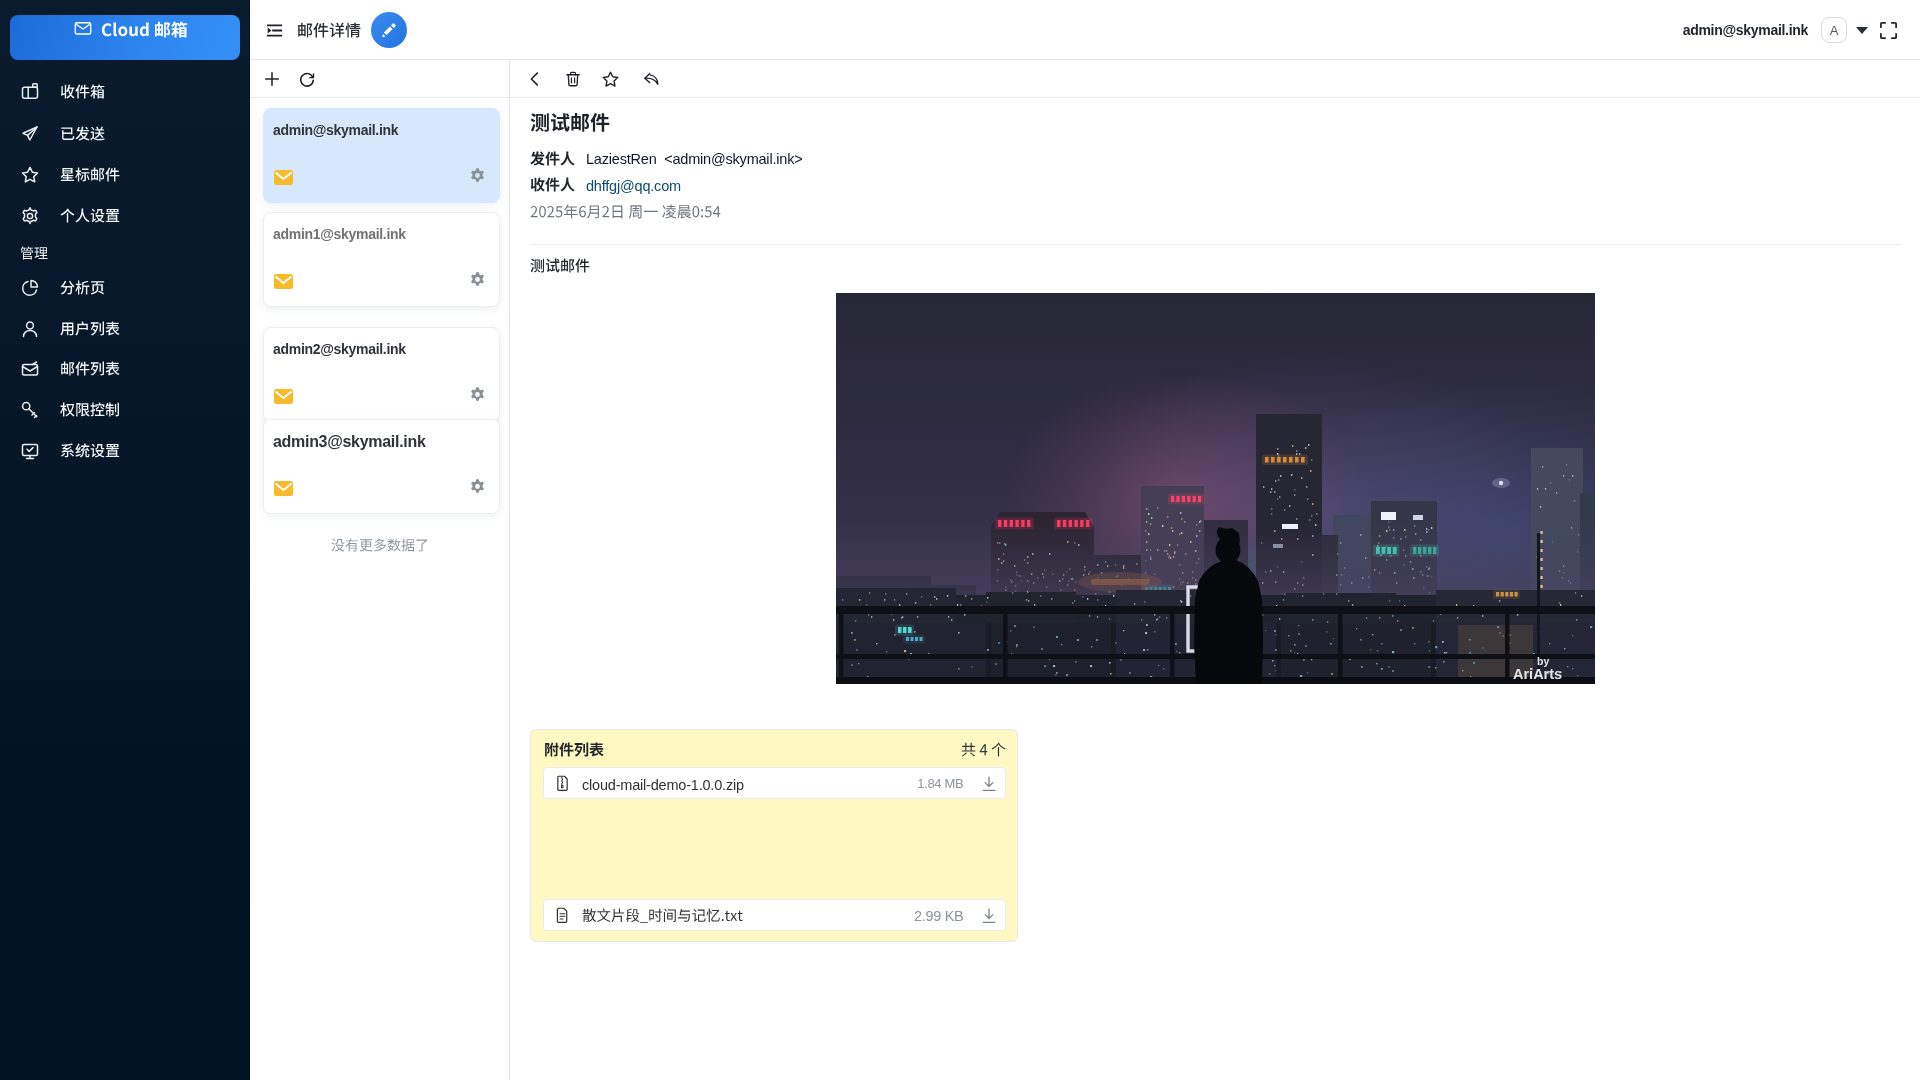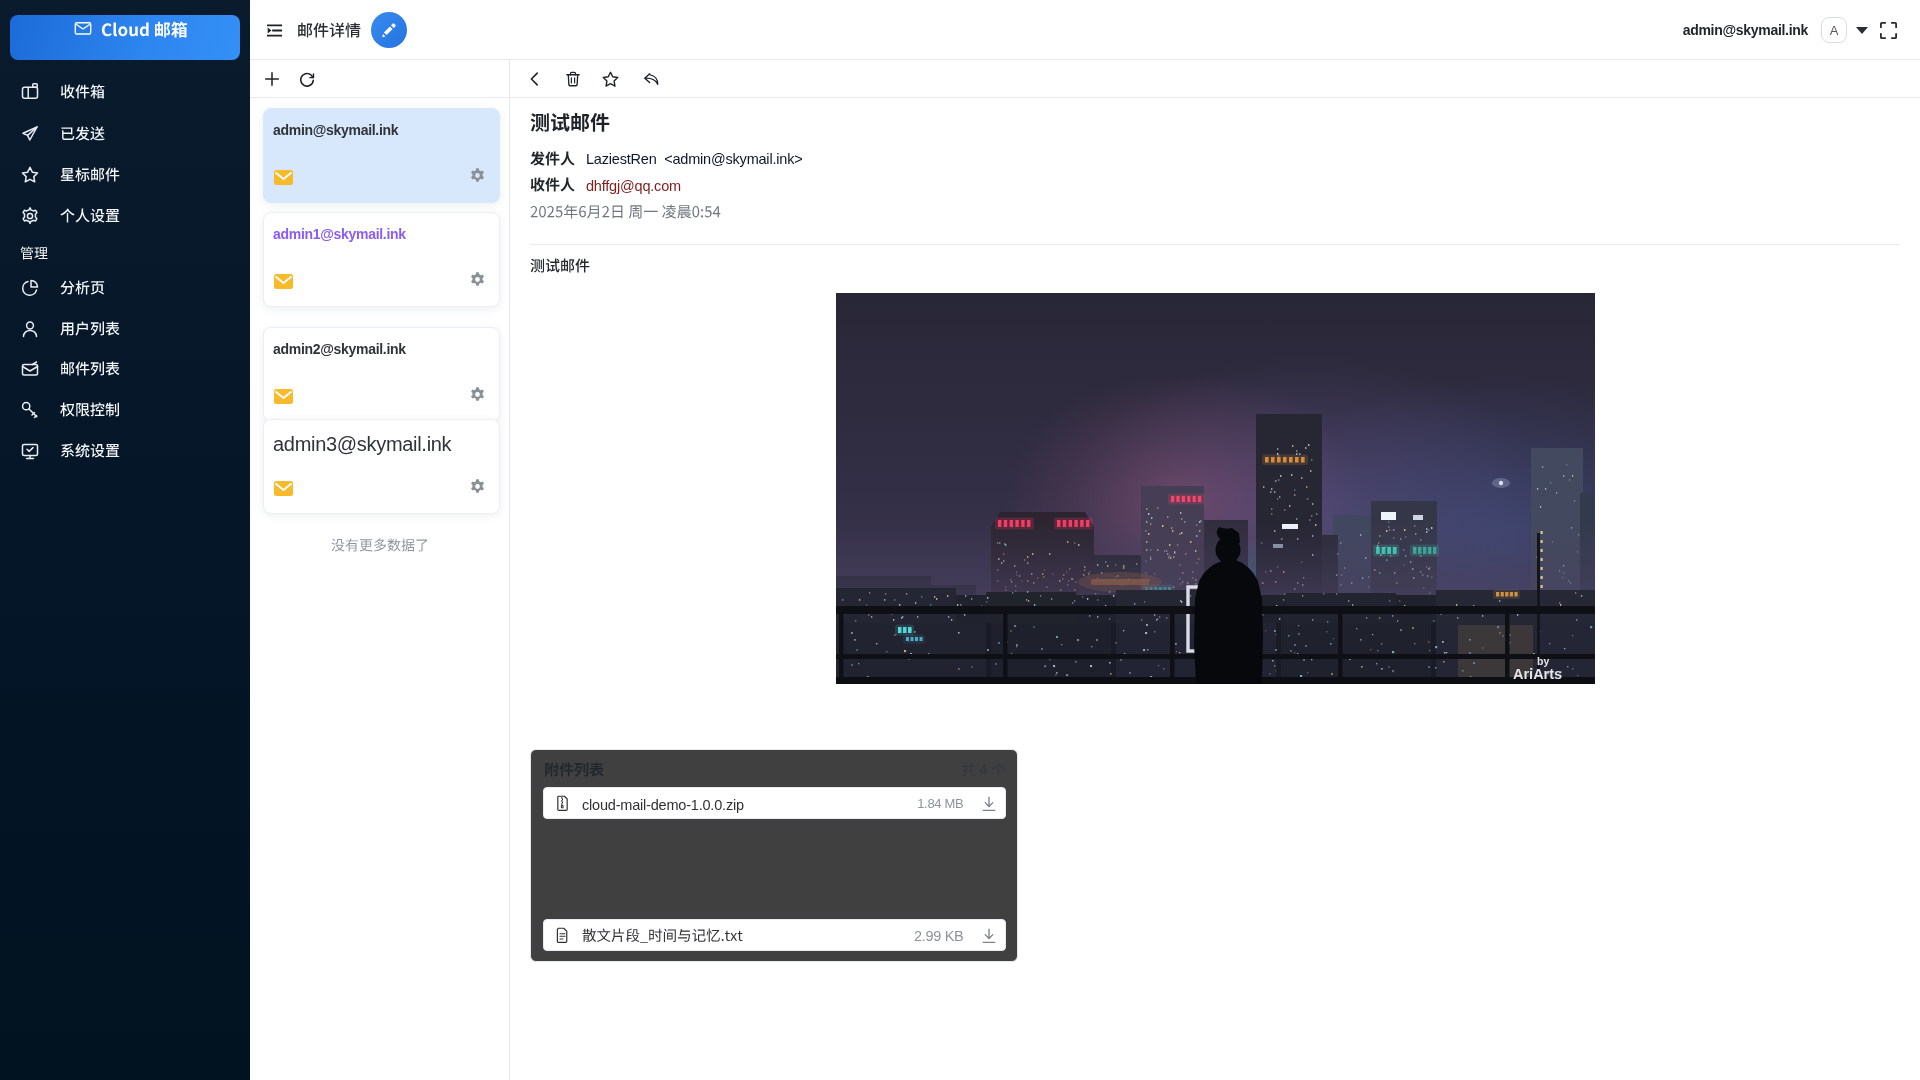--- a/index.html
+++ b/index.html
@@ -11,22 +11,22 @@
  background:linear-gradient(105deg,#1c6bd8 0%,#2e86f0 60%,#3390f6 100%)}
 #topbar{position:absolute;left:250px;top:0;width:1670px;height:60px;background:#fff;
  border-bottom:1px solid #e7e9ec}
 #listcol{position:absolute;left:250px;top:60px;width:260px;height:1020px;background:#fff;
  border-right:1px solid #e4e7ec}
 .card{position:absolute;left:13px;width:237px;height:95px;border-radius:8px;background:#fff;
  border:1px solid #eceef2;box-shadow:0 2px 8px rgba(31,45,61,.08)}
 .card.sel{background:#d7e8fc;border:1px solid #d7e8fc}
 .env{position:absolute;left:10px;top:61px;width:19px;height:15px;border-radius:2.5px;background:#f7ba2a}
 .toolline{position:absolute;left:250px;top:97px;width:1670px;height:1px;background:#e9ebee}
-.attbox{position:absolute;left:530px;top:749px;width:488px;height:213px;border:1px solid #e5e8ec;
- border-radius:6px;background:#404040}
+.attbox{position:absolute;left:530px;top:729px;width:488px;height:213px;border:1px solid #e5e8ec;
+ border-radius:6px;background:#fef9c3}
 .attrow{position:absolute;left:12px;width:463px;height:32px;border:1px solid #e9ebef;border-radius:4px;background:#fff}
 </style></head><body>
 <div id="sidebar">
 <div id="logo"></div>
 <svg class="t" width="22" height="17" viewBox="0 0 22 22" style="left:72px;top:22px" fill="none" stroke="#fff" stroke-width="1.5" stroke-linecap="round" stroke-linejoin="round">
       <rect x="1" y="1" width="20" height="14.5" rx="2" stroke-width="1.7"></rect>
       <path d="M1.5 2.5L11 9l9.5-6.5" stroke-width="1.7"></path>
     </svg>
 <svg class="t" width="90" height="26" viewBox="0 -16.1 90 26" style="left:101px;top:20.4px;">
       <path d="M6.7 0.2C8.3 0.2 9.7 -0.4 10.7 -1.6L9.4 -3.2C8.7 -2.4 7.9 -1.9 6.8 -1.9C4.8 -1.9 3.5 -3.6 3.5 -6.3C3.5 -9.0 4.9 -10.7 6.8 -10.7C7.8 -10.7 8.5 -10.2 9.1 -9.6L10.5 -11.2C9.6 -12.1 8.4 -12.8 6.8 -12.8C3.6 -12.8 0.9 -10.4 0.9 -6.2C0.9 -2.0 3.5 0.2 6.7 0.2Z M14.9 0.2C15.4 0.2 15.8 0.1 16.1 0.0L15.8 -1.8C15.7 -1.8 15.6 -1.8 15.5 -1.8C15.2 -1.8 15.0 -2.0 15.0 -2.6V-13.6H12.5V-2.7C12.5 -0.9 13.1 0.2 14.9 0.2Z M21.8 0.2C24.2 0.2 26.4 -1.6 26.4 -4.8C26.4 -7.9 24.2 -9.8 21.8 -9.8C19.4 -9.8 17.3 -7.9 17.3 -4.8C17.3 -1.6 19.4 0.2 21.8 0.2ZM21.8 -1.8C20.5 -1.8 19.8 -3.0 19.8 -4.8C19.8 -6.5 20.5 -7.7 21.8 -7.7C23.1 -7.7 23.9 -6.5 23.9 -4.8C23.9 -3.0 23.1 -1.8 21.8 -1.8Z M31.3 0.2C32.6 0.2 33.5 -0.4 34.4 -1.4H34.4L34.6 0.0H36.7V-9.5H34.2V-3.1C33.5 -2.2 33.0 -1.9 32.2 -1.9C31.3 -1.9 30.9 -2.4 30.9 -3.9V-9.5H28.4V-3.6C28.4 -1.2 29.3 0.2 31.3 0.2Z M42.7 0.2C43.7 0.2 44.6 -0.3 45.3 -1.0H45.4L45.6 0.0H47.6V-13.6H45.1V-10.2L45.2 -8.7C44.5 -9.4 43.8 -9.8 42.8 -9.8C40.7 -9.8 38.8 -7.9 38.8 -4.8C38.8 -1.6 40.3 0.2 42.7 0.2ZM43.3 -1.8C42.1 -1.8 41.3 -2.8 41.3 -4.8C41.3 -6.7 42.2 -7.7 43.3 -7.7C43.9 -7.7 44.5 -7.5 45.1 -7.0V-2.8C44.6 -2.1 44.0 -1.8 43.3 -1.8Z M55.7 -5.6H57.1V-2.5H55.7ZM55.7 -7.3V-10.1H57.1V-7.3ZM60.2 -5.6V-2.5H58.8V-5.6ZM60.2 -7.3H58.8V-10.1H60.2ZM57.0 -14.4V-11.8H54.0V0.5H55.7V-0.7H60.2V0.2H62.0V-11.8H58.9V-14.4ZM63.2 -13.6V1.5H64.9V-11.7H66.8C66.4 -10.4 65.8 -8.7 65.3 -7.5C66.7 -6.2 67.1 -4.9 67.1 -4.0C67.1 -3.4 67.0 -3.0 66.7 -2.8C66.5 -2.7 66.2 -2.7 66.0 -2.7C65.7 -2.6 65.4 -2.6 64.9 -2.7C65.3 -2.1 65.4 -1.3 65.5 -0.8C66.0 -0.8 66.5 -0.8 66.9 -0.8C67.3 -0.9 67.7 -1.0 68.0 -1.2C68.7 -1.7 69.0 -2.5 69.0 -3.8C69.0 -4.9 68.7 -6.2 67.3 -7.8C67.9 -9.3 68.7 -11.2 69.3 -12.8L67.8 -13.7L67.5 -13.6Z M80.2 -4.6H83.5V-3.5H80.2ZM80.2 -6.1V-7.1H83.5V-6.1ZM80.2 -2.0H83.5V-0.8H80.2ZM78.2 -8.9V1.5H80.2V0.8H83.5V1.4H85.5V-8.9ZM79.7 -14.6C79.3 -13.5 78.7 -12.4 78.1 -11.5V-13.0H74.3C74.5 -13.3 74.6 -13.7 74.7 -14.1L72.8 -14.6C72.2 -12.9 71.3 -11.2 70.2 -10.2C70.7 -9.9 71.5 -9.4 71.9 -9.1C72.4 -9.7 72.9 -10.4 73.4 -11.3H73.6C73.9 -10.7 74.2 -10.0 74.4 -9.5H73.5V-7.9H70.8V-6.0H73.2C72.4 -4.4 71.2 -2.8 70.1 -1.9C70.5 -1.5 71.1 -0.7 71.4 -0.3C72.1 -1.0 72.9 -2.0 73.5 -3.1V1.5H75.5V-3.5C76.0 -2.8 76.5 -2.2 76.8 -1.7L78.1 -3.3C77.7 -3.7 76.3 -5.0 75.5 -5.7V-6.0H77.8V-7.9H75.5V-9.5H75.2L76.2 -10.0C76.1 -10.3 75.9 -10.8 75.6 -11.3H77.9C77.6 -10.9 77.3 -10.6 77.0 -10.4C77.5 -10.1 78.4 -9.5 78.8 -9.2C79.3 -9.7 79.8 -10.5 80.3 -11.2H81.0C81.5 -10.5 82.0 -9.7 82.2 -9.2L83.9 -9.9C83.8 -10.3 83.4 -10.7 83.1 -11.2H86.1V-12.9H81.2C81.4 -13.3 81.5 -13.7 81.7 -14.1Z" fill="#ffffff"></path>
@@ -132,21 +132,21 @@
       <div class="env">
         <svg width="19" height="15" viewBox="0 0 19 15" style="display:block">
           <path d="M1.5 2.5L9.5 9l8-6.5" fill="none" stroke="#fff" stroke-width="2.0"></path>
         </svg>
       </div>
       <svg class="t" width="17" height="17" viewBox="0 0 20 20" style="left:205px;top:58px">
         <path fill-rule="evenodd" fill="#8a9097" d="M8.5 1.5h3l.45 2.2a6.6 6.6 0 012 1.16l2.14-.72 1.5 2.6-1.68 1.5a6.6 6.6 0 010 2.32l1.68 1.5-1.5 2.6-2.14-.72a6.6 6.6 0 01-2 1.16l-.45 2.2h-3l-.45-2.2a6.6 6.6 0 01-2-1.16l-2.14.72-1.5-2.6 1.68-1.5a6.6 6.6 0 010-2.32l-1.68-1.5 1.5-2.6 2.14.72a6.6 6.6 0 012-1.16z M10 7.2a2.8 2.8 0 100 5.6 2.8 2.8 0 000-5.6z"></path>
       </svg>
     </div>
 <div class="card" style="top:152px">
-      <div class="abs" style="left:9px;top:13px;font-size:14px;color:#8b5cf6;font-weight:700;letter-spacing:-0.3px">admin1@skymail.ink</div>
+      <div class="abs" style="left:9px;top:13px;font-size:14px;color:#737373;font-weight:700;letter-spacing:-0.3px">admin1@skymail.ink</div>
       <div class="env">
         <svg width="19" height="15" viewBox="0 0 19 15" style="display:block">
           <path d="M1.5 2.5L9.5 9l8-6.5" fill="none" stroke="#fff" stroke-width="2.0"></path>
         </svg>
       </div>
       <svg class="t" width="17" height="17" viewBox="0 0 20 20" style="left:205px;top:58px">
         <path fill-rule="evenodd" fill="#8a9097" d="M8.5 1.5h3l.45 2.2a6.6 6.6 0 012 1.16l2.14-.72 1.5 2.6-1.68 1.5a6.6 6.6 0 010 2.32l1.68 1.5-1.5 2.6-2.14-.72a6.6 6.6 0 01-2 1.16l-.45 2.2h-3l-.45-2.2a6.6 6.6 0 01-2-1.16l-2.14.72-1.5-2.6 1.68-1.5a6.6 6.6 0 010-2.32l-1.68-1.5 1.5-2.6 2.14.72a6.6 6.6 0 012-1.16z M10 7.2a2.8 2.8 0 100 5.6 2.8 2.8 0 000-5.6z"></path>
       </svg>
     </div>
 <div class="card" style="top:267px">
@@ -154,21 +154,21 @@
       <div class="env">
         <svg width="19" height="15" viewBox="0 0 19 15" style="display:block">
           <path d="M1.5 2.5L9.5 9l8-6.5" fill="none" stroke="#fff" stroke-width="2.0"></path>
         </svg>
       </div>
       <svg class="t" width="17" height="17" viewBox="0 0 20 20" style="left:205px;top:58px">
         <path fill-rule="evenodd" fill="#8a9097" d="M8.5 1.5h3l.45 2.2a6.6 6.6 0 012 1.16l2.14-.72 1.5 2.6-1.68 1.5a6.6 6.6 0 010 2.32l1.68 1.5-1.5 2.6-2.14-.72a6.6 6.6 0 01-2 1.16l-.45 2.2h-3l-.45-2.2a6.6 6.6 0 01-2-1.16l-2.14.72-1.5-2.6 1.68-1.5a6.6 6.6 0 010-2.32l-1.68-1.5 1.5-2.6 2.14.72a6.6 6.6 0 012-1.16z M10 7.2a2.8 2.8 0 100 5.6 2.8 2.8 0 000-5.6z"></path>
       </svg>
     </div>
 <div class="card" style="top:359px">
-      <div class="abs" style="left:9px;top:13px;font-size:20px;color:#303338;font-weight:400;letter-spacing:-0.3px">admin3@skymail.ink</div>
+      <div class="abs" style="left:9px;top:13px;font-size:16px;color:#303338;font-weight:700;letter-spacing:-0.3px">admin3@skymail.ink</div>
       <div class="env">
         <svg width="19" height="15" viewBox="0 0 19 15" style="display:block">
           <path d="M1.5 2.5L9.5 9l8-6.5" fill="none" stroke="#fff" stroke-width="2.0"></path>
         </svg>
       </div>
       <svg class="t" width="17" height="17" viewBox="0 0 20 20" style="left:205px;top:58px">
         <path fill-rule="evenodd" fill="#8a9097" d="M8.5 1.5h3l.45 2.2a6.6 6.6 0 012 1.16l2.14-.72 1.5 2.6-1.68 1.5a6.6 6.6 0 010 2.32l1.68 1.5-1.5 2.6-2.14-.72a6.6 6.6 0 01-2 1.16l-.45 2.2h-3l-.45-2.2a6.6 6.6 0 01-2-1.16l-2.14.72-1.5-2.6 1.68-1.5a6.6 6.6 0 010-2.32l-1.68-1.5 1.5-2.6 2.14.72a6.6 6.6 0 012-1.16z M10 7.2a2.8 2.8 0 100 5.6 2.8 2.8 0 000-5.6z"></path>
       </svg>
     </div>
 <svg class="t" width="102" height="22" viewBox="0 -13.3 102 22" style="left:81.0px;top:476.7px;">
@@ -195,21 +195,21 @@
 <svg class="t" width="84" height="31" viewBox="0 -19.0 84 31" style="left:530px;top:110.5px;">
     <path d="M6.1 -15.9V-2.8H7.9V-14.2H11.4V-2.9H13.2V-15.9ZM16.9 -16.7V-0.6C16.9 -0.3 16.8 -0.2 16.5 -0.2C16.2 -0.2 15.3 -0.2 14.3 -0.2C14.5 0.3 14.8 1.2 14.9 1.7C16.3 1.7 17.3 1.7 18.0 1.3C18.6 1.0 18.8 0.5 18.8 -0.6V-16.7ZM14.2 -15.2V-2.8H16.0V-15.2ZM1.3 -15.1C2.4 -14.5 3.9 -13.5 4.6 -12.9L6.1 -14.9C5.3 -15.5 3.8 -16.3 2.7 -16.8ZM0.6 -9.7C1.6 -9.1 3.1 -8.2 3.8 -7.7L5.3 -9.6C4.5 -10.1 3.0 -11.0 1.9 -11.5ZM0.9 0.4 3.1 1.6C3.9 -0.4 4.7 -2.7 5.4 -4.9L3.5 -6.1C2.7 -3.8 1.7 -1.2 0.9 0.4ZM8.7 -13.1V-5.5C8.7 -3.2 8.4 -1.1 5.3 0.3C5.6 0.6 6.1 1.4 6.3 1.8C8.1 1.0 9.1 -0.2 9.7 -1.5C10.6 -0.5 11.7 0.8 12.1 1.6L13.7 0.7C13.1 -0.2 12.0 -1.5 11.1 -2.4L9.8 -1.7C10.3 -2.9 10.5 -4.2 10.5 -5.4V-13.1Z M21.9 -15.3C23.0 -14.3 24.4 -13.0 25.0 -12.1L26.7 -13.7C26.0 -14.6 24.6 -15.9 23.5 -16.7ZM27.6 -8.6V-6.4H29.2V-2.1L28.0 -1.7L28.0 -1.8C27.8 -2.2 27.5 -3.2 27.4 -3.8L25.6 -2.7V-10.8H21.0V-8.5H23.3V-2.5C23.3 -1.6 22.7 -0.9 22.3 -0.6C22.7 -0.2 23.2 0.9 23.4 1.5C23.7 1.1 24.3 0.7 27.3 -1.3L27.9 0.6C29.6 0.1 31.8 -0.5 33.8 -1.1L33.4 -3.2L31.4 -2.6V-6.4H32.9V-8.6ZM33.2 -16.8 33.2 -13.1H27.0V-10.9H33.3C33.7 -3.1 34.6 1.6 37.1 1.7C37.9 1.7 39.1 0.9 39.6 -3.0C39.2 -3.2 38.1 -3.9 37.7 -4.4C37.6 -2.6 37.4 -1.6 37.2 -1.6C36.5 -1.6 35.9 -5.6 35.7 -10.9H39.3V-13.1H37.8L39.3 -14.1C38.9 -14.8 38.1 -16.0 37.3 -16.8L35.7 -15.8C36.4 -15.0 37.1 -13.9 37.5 -13.1H35.6C35.6 -14.3 35.6 -15.6 35.6 -16.8Z M43.5 -6.6H45.1V-2.9H43.5ZM43.5 -8.6V-11.9H45.1V-8.6ZM48.7 -6.6V-2.9H47.1V-6.6ZM48.7 -8.6H47.1V-11.9H48.7ZM44.9 -17.0V-13.9H41.4V0.6H43.5V-0.9H48.7V0.3H50.8V-13.9H47.2V-17.0ZM52.2 -16.0V1.8H54.3V-13.8H56.5C56.0 -12.2 55.3 -10.3 54.8 -8.8C56.4 -7.2 56.8 -5.8 56.8 -4.7C56.8 -4.0 56.7 -3.5 56.3 -3.3C56.1 -3.2 55.8 -3.1 55.5 -3.1C55.2 -3.1 54.8 -3.1 54.3 -3.2C54.7 -2.5 54.9 -1.5 54.9 -0.9C55.5 -0.9 56.1 -0.9 56.6 -1.0C57.1 -1.0 57.6 -1.2 57.9 -1.5C58.7 -2.0 59.0 -3.0 59.0 -4.4C59.0 -5.7 58.7 -7.3 57.0 -9.1C57.8 -10.9 58.7 -13.2 59.4 -15.1L57.7 -16.1L57.4 -16.0Z M66.3 -7.3V-5.0H71.7V1.8H74.2V-5.0H79.3V-7.3H74.2V-10.8H78.4V-13.1H74.2V-16.7H71.7V-13.1H70.1C70.3 -13.9 70.5 -14.6 70.7 -15.4L68.3 -15.9C67.9 -13.4 67.1 -10.9 66.0 -9.3C66.6 -9.1 67.6 -8.5 68.1 -8.2C68.5 -8.9 68.9 -9.8 69.3 -10.8H71.7V-7.3ZM64.8 -16.9C63.8 -14.1 62.1 -11.2 60.4 -9.4C60.8 -8.8 61.4 -7.5 61.7 -6.9C62.1 -7.3 62.5 -7.8 62.9 -8.3V1.8H65.1V-11.9C65.9 -13.3 66.6 -14.8 67.1 -16.2Z" fill="#1f2329"></path>
   </svg>
 <svg class="t" width="49" height="24" viewBox="0 -14.2 49 24" style="left:530px;top:149.8px;">
     <path d="M10.0 -11.9C10.6 -11.2 11.4 -10.2 11.8 -9.7L13.2 -10.6C12.8 -11.2 12.0 -12.1 11.4 -12.7ZM2.0 -7.5C2.1 -7.7 2.8 -7.8 3.6 -7.8H5.5C4.6 -5.0 3.0 -2.7 0.3 -1.3C0.7 -0.9 1.4 -0.2 1.6 0.2C3.4 -0.8 4.8 -2.1 5.8 -3.7C6.3 -3.0 6.8 -2.3 7.4 -1.7C6.3 -1.0 5.0 -0.5 3.6 -0.2C3.9 0.2 4.3 0.9 4.5 1.4C6.1 0.9 7.6 0.4 8.9 -0.5C10.2 0.4 11.7 1.0 13.6 1.4C13.8 0.9 14.3 0.1 14.7 -0.3C13.0 -0.5 11.6 -1.0 10.5 -1.6C11.7 -2.8 12.7 -4.2 13.3 -6.1L12.0 -6.7L11.7 -6.6H7.3C7.4 -7.0 7.5 -7.4 7.7 -7.8H14.2L14.2 -9.6H8.1C8.3 -10.5 8.5 -11.5 8.6 -12.5L6.6 -12.9C6.5 -11.7 6.3 -10.6 6.0 -9.6H4.0C4.4 -10.3 4.8 -11.3 5.0 -12.1L3.1 -12.4C2.8 -11.2 2.2 -10.1 2.1 -9.8C1.9 -9.4 1.6 -9.2 1.4 -9.1C1.6 -8.7 1.9 -7.9 2.0 -7.5ZM8.9 -2.7C8.1 -3.3 7.5 -4.0 7.0 -4.9H10.7C10.2 -4.0 9.6 -3.3 8.9 -2.7Z M19.7 -5.5V-3.7H23.8V1.3H25.6V-3.7H29.5V-5.5H25.6V-8.1H28.8V-9.8H25.6V-12.6H23.8V-9.8H22.6C22.7 -10.4 22.9 -11.0 23.0 -11.6L21.3 -11.9C20.9 -10.1 20.3 -8.2 19.5 -7.0C19.9 -6.8 20.7 -6.4 21.0 -6.1C21.4 -6.7 21.7 -7.3 22.0 -8.1H23.8V-5.5ZM18.6 -12.7C17.9 -10.5 16.6 -8.4 15.3 -7.0C15.6 -6.6 16.1 -5.6 16.2 -5.2C16.5 -5.5 16.8 -5.9 17.1 -6.3V1.3H18.9V-8.9C19.4 -10.0 19.9 -11.1 20.3 -12.2Z M36.3 -12.7C36.3 -10.2 36.5 -3.4 30.4 -0.1C31.0 0.3 31.6 0.8 31.9 1.3C35.1 -0.5 36.6 -3.3 37.5 -5.9C38.3 -3.3 40.0 -0.4 43.4 1.2C43.6 0.7 44.1 0.1 44.7 -0.3C39.4 -2.7 38.5 -8.3 38.3 -10.3C38.3 -11.3 38.4 -12.1 38.4 -12.7Z" fill="#23272c"></path>
   </svg>
 <div class="abs" style="left:586px;top:151px;font-size:14.5px;letter-spacing:-0.2px;color:#0f172a">LaziestRen&nbsp; &lt;admin@skymail.ink&gt;</div>
 <svg class="t" width="49" height="24" viewBox="0 -14.2 49 24" style="left:530px;top:176.2px;">
     <path d="M9.4 -8.2H11.8C11.6 -6.7 11.2 -5.4 10.7 -4.2C10.1 -5.3 9.6 -6.6 9.3 -7.8ZM1.4 -1.1C1.7 -1.4 2.2 -1.7 4.6 -2.5V1.3H6.4V-6.2C6.8 -5.8 7.3 -5.2 7.5 -4.8C7.8 -5.1 8.0 -5.5 8.3 -5.9C8.7 -4.7 9.1 -3.6 9.7 -2.6C8.9 -1.5 7.9 -0.7 6.6 -0.1C6.9 0.3 7.5 1.0 7.7 1.4C8.9 0.7 9.9 -0.1 10.7 -1.1C11.5 -0.1 12.4 0.7 13.4 1.3C13.7 0.8 14.2 0.1 14.7 -0.2C13.5 -0.8 12.6 -1.6 11.8 -2.6C12.7 -4.1 13.3 -6.0 13.7 -8.2H14.5V-10.0H9.9C10.2 -10.8 10.3 -11.6 10.5 -12.4L8.6 -12.8C8.3 -10.3 7.6 -8.0 6.4 -6.6V-12.5H4.6V-4.2L3.0 -3.8V-11.1H1.3V-3.9C1.3 -3.2 1.0 -2.9 0.7 -2.8C1.0 -2.4 1.3 -1.6 1.4 -1.1Z M19.7 -5.5V-3.7H23.8V1.3H25.6V-3.7H29.5V-5.5H25.6V-8.1H28.8V-9.8H25.6V-12.6H23.8V-9.8H22.6C22.7 -10.4 22.9 -11.0 23.0 -11.6L21.3 -11.9C20.9 -10.1 20.3 -8.2 19.5 -7.0C19.9 -6.8 20.7 -6.4 21.0 -6.1C21.4 -6.7 21.7 -7.3 22.0 -8.1H23.8V-5.5ZM18.6 -12.7C17.9 -10.5 16.6 -8.4 15.3 -7.0C15.6 -6.6 16.1 -5.6 16.2 -5.2C16.5 -5.5 16.8 -5.9 17.1 -6.3V1.3H18.9V-8.9C19.4 -10.0 19.9 -11.1 20.3 -12.2Z M36.3 -12.7C36.3 -10.2 36.5 -3.4 30.4 -0.1C31.0 0.3 31.6 0.8 31.9 1.3C35.1 -0.5 36.6 -3.3 37.5 -5.9C38.3 -3.3 40.0 -0.4 43.4 1.2C43.6 0.7 44.1 0.1 44.7 -0.3C39.4 -2.7 38.5 -8.3 38.3 -10.3C38.3 -11.3 38.4 -12.1 38.4 -12.7Z" fill="#23272c"></path>
   </svg>
-<div class="abs" style="left:586px;top:177.5px;font-size:14.5px;letter-spacing:-0.2px;color:#7f1d1d">dhffgj@qq.com</div>
+<div class="abs" style="left:586px;top:177.5px;font-size:14.5px;letter-spacing:-0.2px;color:#0c4a6e">dhffgj@qq.com</div>
 <svg class="t" width="194" height="24" viewBox="0 -14.2 194 24" style="left:530px;top:202.8px;">
     <path d="M0.7 0.0H7.6V-1.2H4.5C4.0 -1.2 3.3 -1.1 2.7 -1.1C5.3 -3.5 7.0 -5.8 7.0 -8.0C7.0 -9.9 5.8 -11.2 3.8 -11.2C2.4 -11.2 1.5 -10.6 0.6 -9.6L1.4 -8.8C2.0 -9.5 2.8 -10.1 3.7 -10.1C5.0 -10.1 5.7 -9.2 5.7 -7.9C5.7 -6.0 4.1 -3.8 0.7 -0.8Z M12.5 0.2C14.6 0.2 15.9 -1.7 15.9 -5.5C15.9 -9.3 14.6 -11.2 12.5 -11.2C10.4 -11.2 9.1 -9.3 9.1 -5.5C9.1 -1.7 10.4 0.2 12.5 0.2ZM12.5 -0.9C11.2 -0.9 10.4 -2.3 10.4 -5.5C10.4 -8.7 11.2 -10.1 12.5 -10.1C13.7 -10.1 14.6 -8.7 14.6 -5.5C14.6 -2.3 13.7 -0.9 12.5 -0.9Z M17.3 0.0H24.2V-1.2H21.2C20.6 -1.2 19.9 -1.1 19.4 -1.1C22.0 -3.5 23.7 -5.8 23.7 -8.0C23.7 -9.9 22.5 -11.2 20.5 -11.2C19.1 -11.2 18.1 -10.6 17.2 -9.6L18.0 -8.8C18.7 -9.5 19.4 -10.1 20.3 -10.1C21.7 -10.1 22.3 -9.2 22.3 -7.9C22.3 -6.0 20.8 -3.8 17.3 -0.8Z M28.9 0.2C30.7 0.2 32.5 -1.2 32.5 -3.6C32.5 -6.0 31.0 -7.1 29.2 -7.1C28.5 -7.1 28.0 -6.9 27.5 -6.6L27.8 -9.8H32.0V-11.0H26.6L26.3 -5.9L27.0 -5.4C27.6 -5.8 28.1 -6.0 28.8 -6.0C30.2 -6.0 31.1 -5.1 31.1 -3.5C31.1 -1.9 30.1 -0.9 28.8 -0.9C27.5 -0.9 26.7 -1.5 26.1 -2.2L25.4 -1.3C26.1 -0.5 27.2 0.2 28.9 0.2Z M34.0 -3.3V-2.3H41.0V1.2H42.1V-2.3H47.6V-3.3H42.1V-6.3H46.6V-7.4H42.1V-9.7H46.9V-10.8H37.9C38.2 -11.3 38.4 -11.8 38.6 -12.4L37.5 -12.7C36.7 -10.6 35.5 -8.7 34.0 -7.4C34.3 -7.3 34.8 -6.9 35.0 -6.7C35.8 -7.5 36.6 -8.5 37.3 -9.7H41.0V-7.4H36.5V-3.3ZM37.6 -3.3V-6.3H41.0V-3.3Z M52.8 0.2C54.5 0.2 56.0 -1.2 56.0 -3.4C56.0 -5.7 54.8 -6.8 52.9 -6.8C52.1 -6.8 51.1 -6.3 50.4 -5.5C50.5 -8.9 51.7 -10.1 53.3 -10.1C53.9 -10.1 54.6 -9.7 55.0 -9.2L55.8 -10.1C55.2 -10.7 54.3 -11.2 53.2 -11.2C51.1 -11.2 49.1 -9.6 49.1 -5.2C49.1 -1.6 50.7 0.2 52.8 0.2ZM50.5 -4.4C51.2 -5.4 52.0 -5.8 52.7 -5.8C54.0 -5.8 54.7 -4.9 54.7 -3.4C54.7 -1.9 53.9 -0.9 52.8 -0.9C51.4 -0.9 50.6 -2.1 50.5 -4.4Z M59.7 -11.8V-7.2C59.7 -4.8 59.5 -1.7 57.1 0.4C57.3 0.6 57.8 1.0 57.9 1.2C59.4 -0.1 60.1 -1.8 60.5 -3.5H67.8V-0.5C67.8 -0.1 67.7 -0.0 67.3 -0.0C66.9 -0.0 65.7 0.0 64.5 -0.0C64.7 0.3 64.9 0.8 65.0 1.1C66.6 1.1 67.6 1.1 68.2 0.9C68.7 0.7 68.9 0.3 68.9 -0.5V-11.8ZM60.9 -10.7H67.8V-8.2H60.9ZM60.9 -7.1H67.8V-4.6H60.7C60.8 -5.5 60.9 -6.3 60.9 -7.1Z M72.3 0.0H79.2V-1.2H76.2C75.6 -1.2 74.9 -1.1 74.4 -1.1C76.9 -3.5 78.7 -5.8 78.7 -8.0C78.7 -9.9 77.4 -11.2 75.5 -11.2C74.1 -11.2 73.1 -10.6 72.2 -9.6L73.0 -8.8C73.6 -9.5 74.4 -10.1 75.3 -10.1C76.7 -10.1 77.3 -9.2 77.3 -7.9C77.3 -6.0 75.7 -3.8 72.3 -0.8Z M83.7 -5.3H91.2V-1.1H83.7ZM83.7 -6.4V-10.5H91.2V-6.4ZM82.6 -11.6V1.0H83.7V0.1H91.2V1.0H92.4V-11.6Z M100.5 -11.9V-7.0C100.5 -4.7 100.4 -1.6 98.8 0.6C99.1 0.7 99.5 1.1 99.7 1.3C101.4 -1.0 101.6 -4.5 101.6 -7.0V-10.8H110.4V-0.2C110.4 0.0 110.3 0.1 110.0 0.1C109.8 0.1 108.8 0.2 107.8 0.1C108.0 0.4 108.2 0.9 108.2 1.2C109.6 1.2 110.4 1.2 110.8 1.0C111.3 0.8 111.5 0.5 111.5 -0.2V-11.9ZM105.3 -10.5V-9.2H102.6V-8.3H105.3V-6.9H102.3V-5.9H109.6V-6.9H106.4V-8.3H109.2V-9.2H106.4V-10.5ZM103.0 -4.7V0.1H104.0V-0.7H108.8V-4.7ZM104.0 -3.8H107.8V-1.6H104.0Z M114.0 -6.5V-5.2H127.7V-6.5Z M132.4 -11.5C133.2 -10.4 134.1 -9.0 134.4 -8.1L135.5 -8.6C135.1 -9.5 134.2 -10.9 133.4 -11.9ZM132.2 -0.1 133.3 0.4C134.0 -1.0 134.8 -3.0 135.4 -4.7L134.5 -5.2C133.8 -3.4 132.9 -1.3 132.2 -0.1ZM141.8 -6.9C142.9 -6.4 144.4 -5.5 145.1 -5.0L145.7 -5.7C145.0 -6.3 143.6 -7.1 142.5 -7.6ZM138.9 -7.6C138.2 -6.9 137.0 -6.2 135.9 -5.7C136.1 -5.5 136.5 -5.1 136.7 -4.9C137.7 -5.5 139.0 -6.4 139.9 -7.2ZM136.0 -8.9V-7.9H145.8V-8.9H141.5V-10.3H144.8V-11.3H141.5V-12.6H140.4V-11.3H137.0V-10.3H140.4V-8.9ZM139.3 -3.8H143.0C142.6 -3.0 141.9 -2.3 141.0 -1.7C140.2 -2.2 139.6 -2.9 139.2 -3.6ZM139.9 -6.1C139.0 -4.6 137.4 -3.3 135.8 -2.4C136.0 -2.2 136.4 -1.8 136.6 -1.6C137.2 -2.0 137.8 -2.4 138.4 -2.9C138.9 -2.3 139.4 -1.7 140.0 -1.2C138.8 -0.5 137.2 -0.0 135.3 0.3C135.6 0.5 135.8 0.9 135.9 1.2C138.0 0.8 139.6 0.3 141.0 -0.5C142.2 0.3 143.7 0.9 145.5 1.2C145.6 0.9 145.9 0.4 146.2 0.2C144.6 -0.0 143.1 -0.5 141.9 -1.1C143.2 -2.0 144.0 -3.1 144.5 -4.4L143.8 -4.7L143.6 -4.7H140.1C140.4 -5.0 140.6 -5.4 140.9 -5.8Z M150.2 -9.5H158.2V-8.5H150.2ZM150.2 -11.2H158.2V-10.3H150.2ZM149.2 -12.0V-7.7H159.3V-12.0ZM150.6 -5.2V-4.5H159.4V-5.2ZM151.0 1.2C151.3 1.0 151.7 0.9 155.4 0.1C155.4 -0.2 155.4 -0.6 155.4 -0.8L152.4 -0.2V-2.8H154.3C155.5 -0.8 157.7 0.4 160.5 1.0C160.6 0.7 160.9 0.3 161.2 0.0C159.9 -0.1 158.8 -0.5 157.8 -0.9C158.6 -1.2 159.4 -1.7 160.1 -2.1L159.3 -2.7C158.7 -2.3 157.7 -1.8 156.9 -1.4C156.3 -1.8 155.8 -2.3 155.4 -2.8H160.8V-3.7H149.6C149.7 -4.0 149.7 -4.4 149.7 -4.8V-6.0H160.6V-6.9H148.5V-4.8C148.5 -3.2 148.4 -1.0 147.3 0.6C147.6 0.8 148.1 1.1 148.3 1.3C149.0 0.1 149.4 -1.4 149.6 -2.8H151.3V-0.9C151.3 -0.2 150.8 0.1 150.5 0.3C150.7 0.5 150.9 0.9 151.0 1.2Z M165.8 0.2C167.9 0.2 169.3 -1.7 169.3 -5.5C169.3 -9.3 167.9 -11.2 165.8 -11.2C163.7 -11.2 162.4 -9.3 162.4 -5.5C162.4 -1.7 163.7 0.2 165.8 0.2ZM165.8 -0.9C164.6 -0.9 163.7 -2.3 163.7 -5.5C163.7 -8.7 164.6 -10.1 165.8 -10.1C167.1 -10.1 167.9 -8.7 167.9 -5.5C167.9 -2.3 167.1 -0.9 165.8 -0.9Z M172.1 -5.8C172.6 -5.8 173.1 -6.3 173.1 -6.9C173.1 -7.5 172.6 -7.9 172.1 -7.9C171.5 -7.9 171.1 -7.5 171.1 -6.9C171.1 -6.3 171.5 -5.8 172.1 -5.8ZM172.1 0.2C172.6 0.2 173.1 -0.2 173.1 -0.8C173.1 -1.5 172.6 -1.9 172.1 -1.9C171.5 -1.9 171.1 -1.5 171.1 -0.8C171.1 -0.2 171.5 0.2 172.1 0.2Z M178.1 0.2C179.9 0.2 181.7 -1.2 181.7 -3.6C181.7 -6.0 180.2 -7.1 178.4 -7.1C177.7 -7.1 177.2 -6.9 176.7 -6.6L177.0 -9.8H181.2V-11.0H175.8L175.5 -5.9L176.2 -5.4C176.8 -5.8 177.3 -6.0 178.0 -6.0C179.4 -6.0 180.3 -5.1 180.3 -3.5C180.3 -1.9 179.3 -0.9 178.0 -0.9C176.7 -0.9 175.9 -1.5 175.3 -2.2L174.6 -1.3C175.3 -0.5 176.4 0.2 178.1 0.2Z M187.6 0.0H188.9V-3.0H190.3V-4.1H188.9V-11.0H187.4L182.8 -3.9V-3.0H187.6ZM187.6 -4.1H184.2L186.7 -7.9C187.0 -8.4 187.3 -9.0 187.6 -9.5H187.7C187.6 -8.9 187.6 -8.0 187.6 -7.5Z" fill="#6f757c"></path>
   </svg>
 <div class="abs" style="left:530px;top:244px;width:1370px;height:1px;background:#e9ebed"></div>
 <svg class="t" width="64" height="24" viewBox="0 -14.2 64 24" style="left:530px;top:257.2px;">
     <path d="M7.3 -1.3C8.0 -0.5 8.8 0.5 9.2 1.2L10.2 0.6C9.7 -0.1 8.9 -1.1 8.1 -1.8ZM4.6 -11.8V-2.2H5.7V-10.8H8.7V-2.3H9.8V-11.8ZM12.9 -12.4V-0.3C12.9 -0.0 12.8 0.0 12.6 0.0C12.3 0.0 11.7 0.1 10.9 0.0C11.0 0.4 11.2 0.9 11.2 1.2C12.3 1.2 13.0 1.2 13.4 1.0C13.9 0.8 14.0 0.4 14.0 -0.3V-12.4ZM10.8 -11.3V-2.2H11.9V-11.3ZM6.6 -9.8V-4.3C6.6 -2.6 6.4 -0.8 3.9 0.4C4.1 0.6 4.4 1.0 4.6 1.2C7.3 -0.0 7.7 -2.3 7.7 -4.3V-9.8ZM1.1 -11.5C1.9 -11.0 3.0 -10.3 3.6 -9.9L4.4 -11.0C3.9 -11.5 2.8 -12.1 2.0 -12.5ZM0.5 -7.5C1.3 -7.0 2.4 -6.3 3.0 -5.9L3.8 -7.0C3.2 -7.5 2.1 -8.1 1.3 -8.5ZM0.8 0.3 2.1 1.1C2.7 -0.3 3.4 -2.1 3.9 -3.7L2.8 -4.5C2.2 -2.8 1.4 -0.8 0.8 0.3Z M16.6 -11.5C17.4 -10.9 18.4 -9.9 18.9 -9.2L19.9 -10.2C19.4 -10.8 18.4 -11.8 17.6 -12.4ZM26.7 -11.9C27.3 -11.2 28.0 -10.3 28.2 -9.8L29.3 -10.4C29.0 -11.0 28.3 -11.9 27.7 -12.5ZM15.8 -8.0V-6.6H17.7V-1.6C17.7 -0.9 17.2 -0.5 16.9 -0.3C17.2 -0.0 17.5 0.6 17.6 0.9C17.9 0.6 18.3 0.3 20.9 -1.4C20.8 -1.7 20.6 -2.2 20.6 -2.6L19.0 -1.6V-8.0ZM25.0 -12.6 25.0 -9.6H20.2V-8.3H25.1C25.4 -2.5 26.1 1.2 27.9 1.2C28.5 1.2 29.2 0.6 29.6 -2.1C29.3 -2.2 28.7 -2.6 28.5 -2.9C28.4 -1.5 28.2 -0.7 28.0 -0.7C27.2 -0.7 26.7 -3.9 26.5 -8.3H29.4V-9.6H26.5C26.4 -10.6 26.4 -11.6 26.4 -12.6ZM20.4 -1.0 20.8 0.3C22.1 -0.1 23.7 -0.6 25.2 -1.0L25.0 -2.3L23.4 -1.8V-5.0H24.7V-6.3H20.7V-5.0H22.1V-1.5Z M32.4 -5.1H34.0V-1.9H32.4ZM32.4 -6.3V-9.1H34.0V-6.3ZM36.7 -5.1V-1.9H35.2V-5.1ZM36.7 -6.3H35.2V-9.1H36.7ZM33.9 -12.6V-10.4H31.2V0.3H32.4V-0.7H36.7V0.1H38.0V-10.4H35.3V-12.6ZM39.3 -11.9V1.2H40.5V-10.6H42.6C42.2 -9.4 41.7 -7.9 41.2 -6.7C42.5 -5.4 42.8 -4.3 42.8 -3.4C42.8 -2.9 42.7 -2.5 42.5 -2.3C42.3 -2.2 42.1 -2.1 41.8 -2.1C41.5 -2.1 41.2 -2.1 40.7 -2.2C41.0 -1.8 41.1 -1.2 41.1 -0.8C41.6 -0.8 42.0 -0.8 42.4 -0.9C42.8 -0.9 43.1 -1.0 43.4 -1.2C43.9 -1.6 44.1 -2.3 44.1 -3.3C44.1 -4.3 43.8 -5.5 42.5 -6.9C43.1 -8.2 43.8 -9.9 44.4 -11.3L43.4 -12.0L43.2 -11.9Z M49.7 -5.3V-3.9H54.0V1.3H55.4V-3.9H59.4V-5.3H55.4V-8.3H58.7V-9.7H55.4V-12.5H54.0V-9.7H52.3C52.5 -10.3 52.6 -10.9 52.7 -11.6L51.4 -11.9C51.0 -10.0 50.4 -8.0 49.6 -6.8C49.9 -6.7 50.5 -6.3 50.8 -6.1C51.2 -6.7 51.5 -7.5 51.8 -8.3H54.0V-5.3ZM48.9 -12.6C48.1 -10.4 46.8 -8.2 45.4 -6.8C45.6 -6.4 46.0 -5.7 46.2 -5.3C46.6 -5.8 47.0 -6.2 47.3 -6.8V1.2H48.7V-8.9C49.3 -10.0 49.8 -11.1 50.2 -12.2Z" fill="#24282d"></path>
   </svg>
 <div class="attbox">
 <svg class="t" width="64" height="24" viewBox="0 -14.2 64 24" style="left:13px;top:10.8px;">
       <path d="M8.7 -6.1C9.1 -5.1 9.7 -3.7 9.9 -2.8L11.4 -3.5C11.1 -4.4 10.5 -5.7 10.0 -6.8ZM11.8 -12.4V-9.4H8.7V-7.8H11.8V-0.8C11.8 -0.5 11.7 -0.5 11.5 -0.5C11.3 -0.5 10.6 -0.5 10.0 -0.5C10.2 0.0 10.5 0.8 10.5 1.3C11.6 1.3 12.3 1.2 12.9 0.9C13.4 0.6 13.5 0.1 13.5 -0.8V-7.8H14.6V-9.4H13.5V-12.4ZM7.7 -12.7C7.1 -10.7 6.1 -8.6 4.9 -7.3C5.2 -7.0 5.7 -6.1 5.9 -5.8C6.2 -6.0 6.4 -6.3 6.6 -6.6V1.3H8.2V-9.3C8.6 -10.3 9.0 -11.3 9.3 -12.3ZM1.1 -12.1V1.3H2.7V-10.5H3.8C3.6 -9.5 3.3 -8.2 3.0 -7.2C3.8 -6.1 4.0 -5.1 4.0 -4.4C4.0 -3.9 3.9 -3.6 3.7 -3.4C3.6 -3.4 3.5 -3.3 3.3 -3.3C3.2 -3.3 3.0 -3.3 2.8 -3.3C3.0 -2.9 3.1 -2.2 3.1 -1.8C3.5 -1.8 3.8 -1.8 4.0 -1.8C4.4 -1.9 4.7 -2.0 4.9 -2.1C5.3 -2.5 5.5 -3.1 5.5 -4.2C5.5 -5.1 5.4 -6.1 4.5 -7.4C4.9 -8.6 5.4 -10.2 5.7 -11.5L4.6 -12.2L4.3 -12.1Z M19.7 -5.5V-3.7H23.8V1.3H25.6V-3.7H29.5V-5.5H25.6V-8.1H28.8V-9.8H25.6V-12.6H23.8V-9.8H22.6C22.7 -10.4 22.9 -11.0 23.0 -11.6L21.3 -11.9C20.9 -10.1 20.3 -8.2 19.5 -7.0C19.9 -6.8 20.7 -6.4 21.0 -6.1C21.4 -6.7 21.7 -7.3 22.0 -8.1H23.8V-5.5ZM18.6 -12.7C17.9 -10.5 16.6 -8.4 15.3 -7.0C15.6 -6.6 16.1 -5.6 16.2 -5.2C16.5 -5.5 16.8 -5.9 17.1 -6.3V1.3H18.9V-8.9C19.4 -10.0 19.9 -11.1 20.3 -12.2Z M39.3 -11.1V-2.5H41.0V-11.1ZM42.4 -12.6V-0.8C42.4 -0.5 42.3 -0.4 42.0 -0.4C41.8 -0.4 40.9 -0.4 40.2 -0.4C40.4 0.0 40.7 0.8 40.8 1.3C42.0 1.3 42.8 1.2 43.4 1.0C44.0 0.7 44.2 0.2 44.2 -0.8V-12.6ZM32.6 -4.2C33.1 -3.8 33.9 -3.1 34.4 -2.7C33.5 -1.5 32.3 -0.6 30.9 -0.1C31.3 0.3 31.7 1.0 32.0 1.5C35.4 -0.1 37.6 -3.2 38.3 -8.4L37.2 -8.8L36.9 -8.7H34.1C34.3 -9.3 34.4 -9.8 34.5 -10.3H38.6V-12.1H30.7V-10.3H32.7C32.3 -8.3 31.5 -6.4 30.4 -5.2C30.8 -4.9 31.5 -4.3 31.8 -4.0C32.5 -4.8 33.1 -5.9 33.6 -7.1H36.3C36.1 -6.0 35.8 -5.1 35.3 -4.2C34.8 -4.7 34.1 -5.2 33.6 -5.6Z M48.5 1.3C49.0 1.1 49.7 0.8 54.0 -0.4C53.9 -0.8 53.7 -1.6 53.7 -2.1L50.4 -1.2V-3.7C51.1 -4.2 51.8 -4.8 52.4 -5.4C53.5 -2.3 55.4 -0.1 58.5 1.0C58.7 0.5 59.3 -0.2 59.7 -0.6C58.3 -1.0 57.2 -1.6 56.2 -2.4C57.1 -2.9 58.1 -3.5 59.0 -4.2L57.5 -5.3C56.9 -4.7 56.0 -4.0 55.2 -3.5C54.8 -4.1 54.4 -4.8 54.1 -5.5H59.1V-7.1H53.4V-7.9H58.0V-9.3H53.4V-10.1H58.6V-11.7H53.4V-12.8H51.6V-11.7H46.5V-10.1H51.6V-9.3H47.2V-7.9H51.6V-7.1H45.8V-5.5H50.1C48.8 -4.5 47.0 -3.6 45.3 -3.1C45.7 -2.7 46.2 -2.0 46.5 -1.6C47.2 -1.9 47.9 -2.2 48.5 -2.5V-1.5C48.5 -0.8 48.1 -0.4 47.8 -0.3C48.1 0.1 48.4 0.9 48.5 1.3Z" fill="#23272c"></path>

